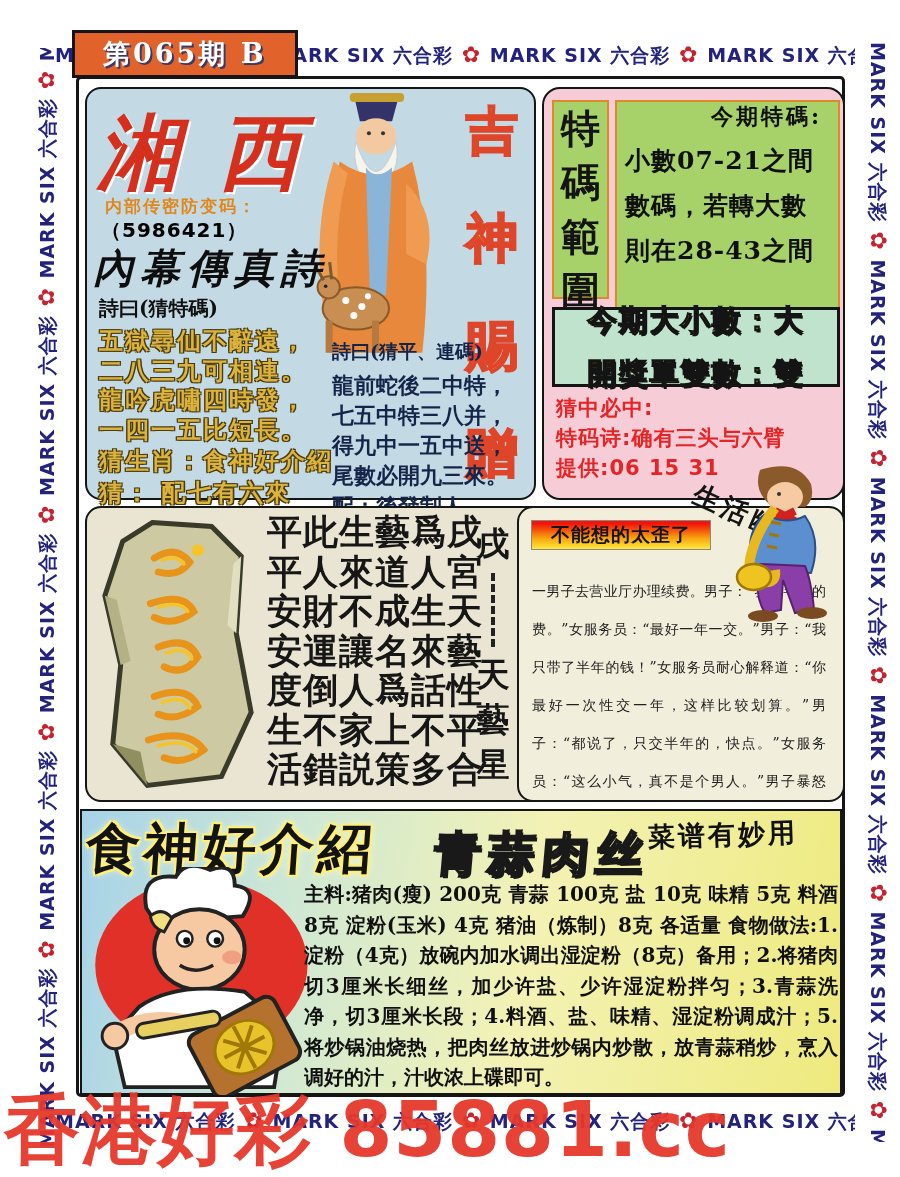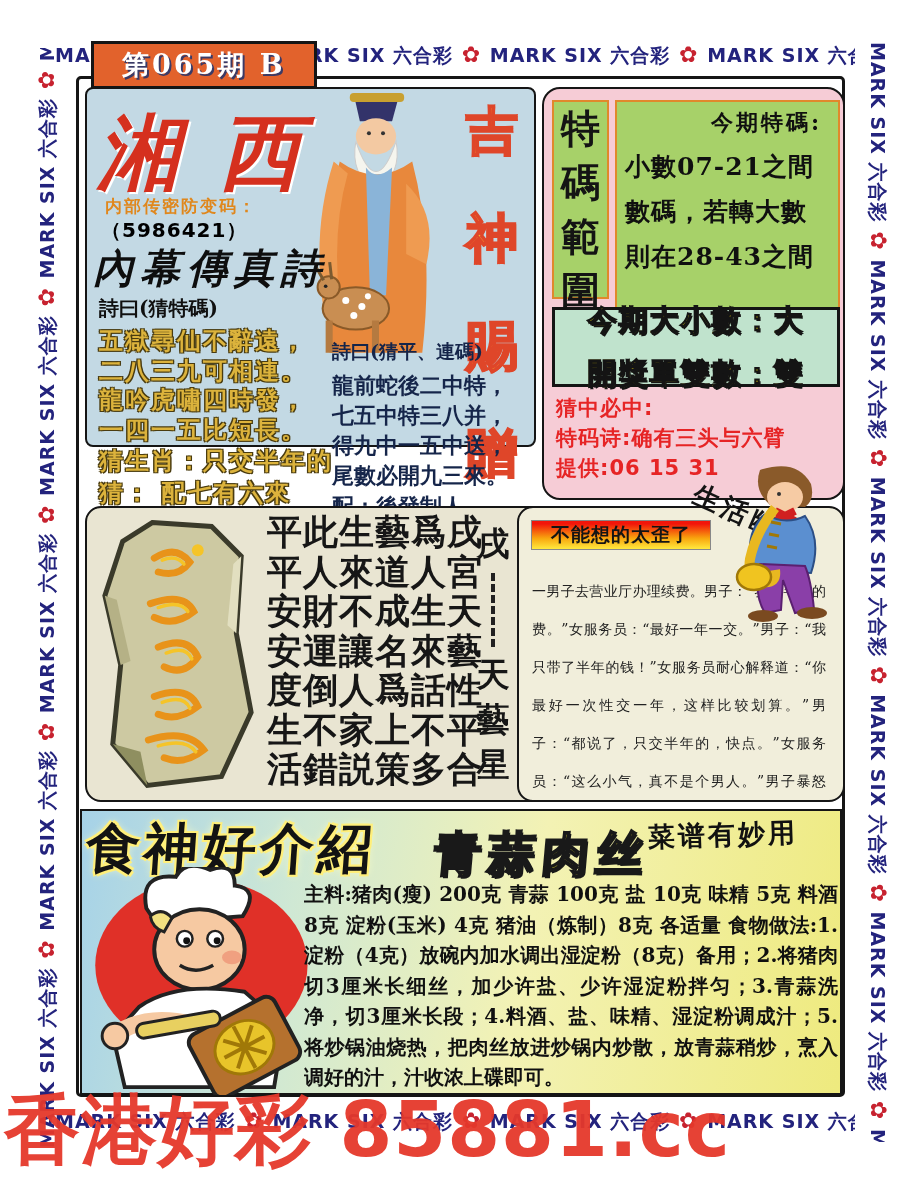--- a/index.html
+++ b/index.html
@@ -11,34 +11,34 @@
   .strip { position:absolute; white-space:nowrap; overflow:hidden; height:30px;
            line-height:30px; font-size:19px; font-weight:700; letter-spacing:1px; z-index:1; }
   .strip .bb { color:#23237d; font-family:"DejaVu Sans", sans-serif; }
   .strip .bf { color:#c7222f; font-size:22px; }
   #strip-top    { left:55px; top:40px;  width:800px; }
   #strip-bottom { left:55px; top:1106px; width:800px; }
   #strip-left   { left:32px; top:1148px; width:1100px; transform:rotate(-90deg); transform-origin:0 0; }
   #strip-right  { left:893px; top:42px; width:1100px; transform:rotate(90deg); transform-origin:0 0; }
 
   
-  #issue-badge { position:absolute; left:72px; top:41px; z-index:7;
+  #issue-badge { position:absolute; left:72px; top:30px; z-index:7;
                  background:#e2622c; border:3px solid #151515; padding:3px 28px;
                  color:#fff; font-size:27px; font-weight:900; letter-spacing:3px;
-                 text-shadow:2px 2px 0 #3a3a66; font-family:"DejaVu Serif", serif;margin-left:19px; }
+                 text-shadow:2px 2px 0 #3a3a66; font-family:"DejaVu Serif", serif; }
 
   
   #main-frame { position:absolute; left:76px; top:76px; width:769px; height:1021px;
                 border:3px solid #151515; border-radius:5px; background:#fff; z-index:2; }
 
   .panel { position:absolute; z-index:3; border:2.5px solid #151515; }
 
   
-  #panel-xiangxi { left:85px; top:87px; width:451px; height:360px;
-                   background:#c3d9e4; border-radius:8px; }
+  #panel-xiangxi { left:85px; top:87px; width:451px; height:413px;
+                   background:#c3d9e4; border-radius:16px; }
   #xiangxi-title { position:absolute; left:10px; top:10px; font-size:82px; font-weight:900;
                    font-style:italic; color:#d5301e; letter-spacing:40px; white-space:nowrap;
                    font-family:"DejaVu Serif", serif; text-shadow:2px 2px 0 #fff; }
   #secret-label { position:absolute; left:18px; top:106px; font-size:17px; font-weight:700;
                   color:#e0871c; letter-spacing:2px; }
   #secret-code  { position:absolute; left:14px; top:128px; font-size:20px; font-weight:700;
                   color:#000000; letter-spacing:1px; }
   #xiangxi-subtitle { position:absolute; left:6px; top:152px; font-size:40px; font-weight:900;
                       font-style:italic; color:#0e0e0e; letter-spacing:7px;
                       font-family:"DejaVu Serif", serif; }
@@ -64,21 +64,21 @@
   #god-illustration { position:absolute; left:218px; top:0px; }
 
   
   #panel-special { left:542px; top:87px; width:303px; height:413px;
                    background:#f6ccd6; border-radius:18px; }
   #range-chars { position:absolute; left:8px; top:11px; width:57px; height:199px;
                  background:#a7d169; border:2.5px solid #e0882c;
                  display:flex; flex-direction:column; justify-content:space-around; align-items:center;
                  font-size:39px; font-weight:900; color:#141414; font-family:"DejaVu Serif", serif; }
   #range-info { position:absolute; left:71px; top:11px; width:225px; height:240px;
-                background:#a7d169; border:2.5px solid #e0882c; padding:6px 8px 0 8px;
+                background:#a7d169; border:2.5px solid #e0882c; padding:0 8px 0 8px;
                 font-family:"DejaVu Serif", serif; color:#101010; }
   #range-title { text-align:right; padding-right:8px; font-size:22px; font-weight:700;
                  letter-spacing:3px; margin-bottom:6px; }
   .range-line { font-size:25px; font-weight:700; line-height:45px; letter-spacing:1px; white-space:nowrap; }
   #size-box { position:absolute; left:8px; top:218px; width:288px; height:80px;
               background:#c0e3cd; border:3px solid #141414;
               display:flex; flex-direction:column; justify-content:center; align-items:center; gap:13px; }
   .yellow-line { font-size:29px; font-weight:900; color:#ffe912; letter-spacing:2px;
                  -webkit-text-stroke:1.3px #141414; white-space:nowrap;
                  text-shadow:1.5px 1.5px 0 #141414; }
@@ -185,21 +185,21 @@
     <div id="secret-code">（5986421）</div>
     <div id="xiangxi-subtitle">內幕傳真詩</div>
     <div id="poem1-label">詩曰(猜特碼)</div>
 
     <div id="poem1">
       <div class="gold">五獄尋仙不辭遠，</div>
       <div class="gold">二八三九可相連。</div>
       <div class="gold">龍吟虎嘯四時發，</div>
       <div class="gold">一四一五比短長。</div>
     </div>
-    <div id="zodiac-hint" class="gold">猜生肖：只交半年的</div>
+    <div id="zodiac-hint" class="gold">猜生肖：食神好介紹</div>
     <div id="pair-hint" class="gold">猜： 配七有六來</div>
 
     <div id="poem2-block">
       <div id="poem2-label">詩曰(猜平、連碼)</div>
       <div id="poem2">
         <div>龍前蛇後二中特，</div>
         <div>七五中特三八并，</div>
         <div>得九中一五中送，</div>
         <div>尾數必開九三來。</div>
       </div>

